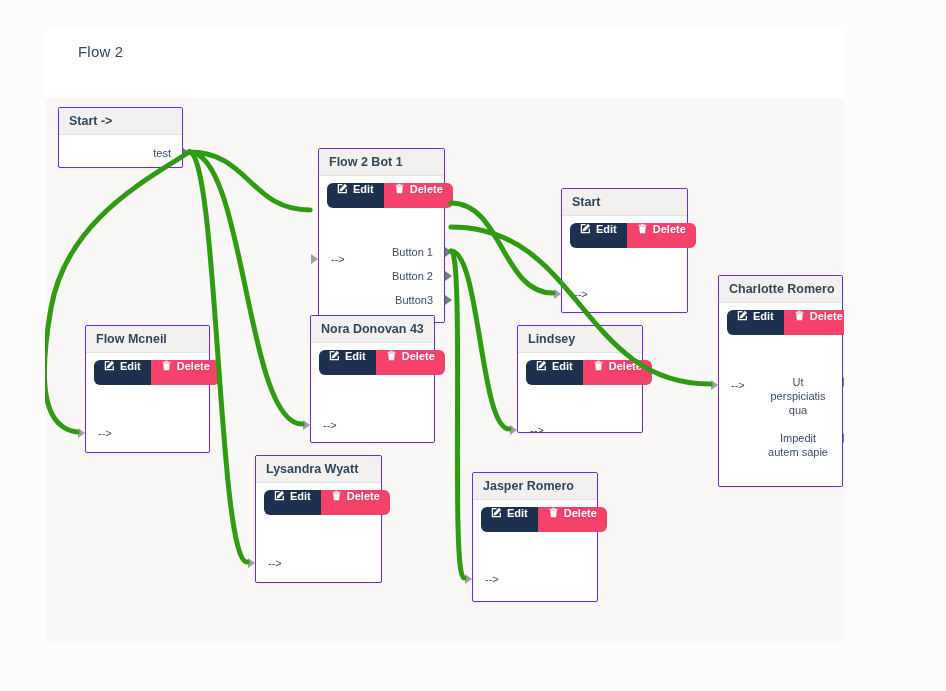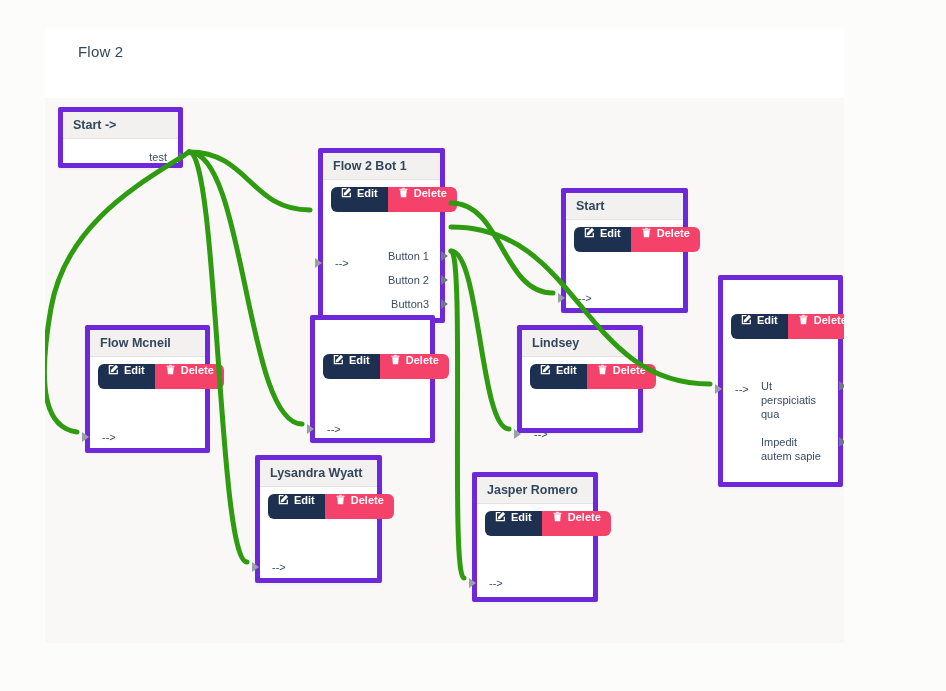--- a/index.html
+++ b/index.html
@@ -16,21 +16,21 @@
     font-size:15px; color:#33475b; letter-spacing:.2px;
   }
 
   .canvas {
     position:absolute; left:45px; top:98px; width:799px; height:545px;
     background:#f9f8f6; overflow:hidden;
   }
 
   .node {
     position:absolute; background:#ffffff;
-    border:5px solid #6d28d9; border-radius:2px;
+    border:1px solid #6d28d9; border-radius:2px;
     box-shadow:0 1px 3px rgba(40,40,60,.05);
     z-index:1;
   }
   .node-header {
     height:27px; line-height:26px; padding:0 10px;
     background:#f2f1ef; border-bottom:1px solid #e3e2e0;
     font-size:12.5px; font-weight:700; color:#33475b;
     white-space:nowrap; overflow:hidden;
   }
   .btn-row { position:absolute; left:8px; top:34px; display:flex; }
@@ -41,21 +41,21 @@
     font-family:"Liberation Sans", sans-serif;
   }
   .btn svg { display:block; }
   .btn-edit  { border-radius:6px 0 0 6px; }
   .btn-delete{ border-radius:0 6px 6px 0; }
 
   .port-label {
     position:absolute; font-size:11px; color:#3c4d66; line-height:14px;
   }
   .in-label  { left:12px; height:14px; }
-  .out-label { right:11px; text-align:left; }
+  .out-label { right:11px; text-align:center; }
 
   .port {
     position:absolute; width:0; height:0;
     border-top:5px solid transparent; border-bottom:5px solid transparent;
   }
   .port-in  { left:-8px;  border-left:7px solid #9aa0a7; }
   .port-out { right:-8px; border-left:7px solid #707a86; }
 
   .edge-layer {
     position:absolute; left:0; top:0; width:799px; height:545px;
@@ -138,20 +138,21 @@
                 <path d="M5.8 2.6L6.4 1h3.2l.6 1.6z"></path>
               </svg>
             </span>
             <span>Delete</span>
           </button>
         </div>
         <div class="port port-in" style="top: 102px;"></div>
         <div class="port-label in-label" style="top: 100px;">--&gt;</div>
       </div>
       <div class="node" style="left: 265px; top: 217px; width: 125px; height: 128px;">
+        <div class="node-header">Nora Donovan 43</div>
         <div class="btn-row">
           <button class="btn btn-edit" style="background: rgb(30, 48, 80);">
             <span>
               <svg width="11" height="11" viewBox="0 0 16 16">
                 <path d="M13.5 8.2V14H2V2.5h6" fill="none" stroke="#fff" stroke-width="1.8"></path>
                 <path d="M11.6 1.2l3.1 3.1-7.3 7.3-3.7.7.7-3.7z" fill="#fff"></path>
               </svg>
             </span>
             <span>Edit</span>
           </button>
@@ -267,20 +268,21 @@
                 <path d="M5.8 2.6L6.4 1h3.2l.6 1.6z"></path>
               </svg>
             </span>
             <span>Delete</span>
           </button>
         </div>
         <div class="port port-in" style="top: 101px;"></div>
         <div class="port-label in-label" style="top: 99px;">--&gt;</div>
       </div>
       <div class="node" style="left: 673px; top: 177px; width: 125px; height: 212px;">
+        <div class="node-header">Charlotte Romero</div>
         <div class="btn-row">
           <button class="btn btn-edit" style="background: rgb(30, 48, 80);">
             <span>
               <svg width="11" height="11" viewBox="0 0 16 16">
                 <path d="M13.5 8.2V14H2V2.5h6" fill="none" stroke="#fff" stroke-width="1.8"></path>
                 <path d="M11.6 1.2l3.1 3.1-7.3 7.3-3.7.7.7-3.7z" fill="#fff"></path>
               </svg>
             </span>
             <span>Edit</span>
           </button>

